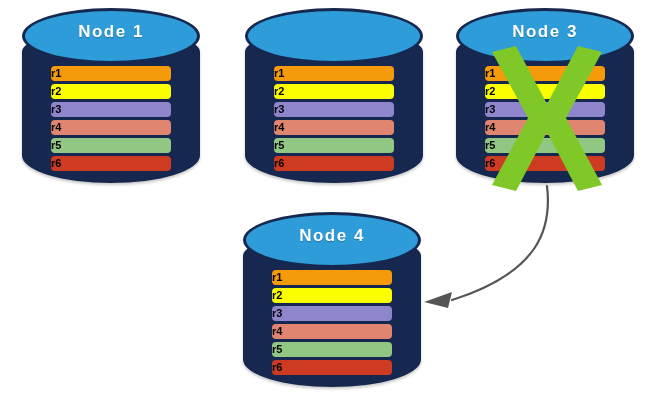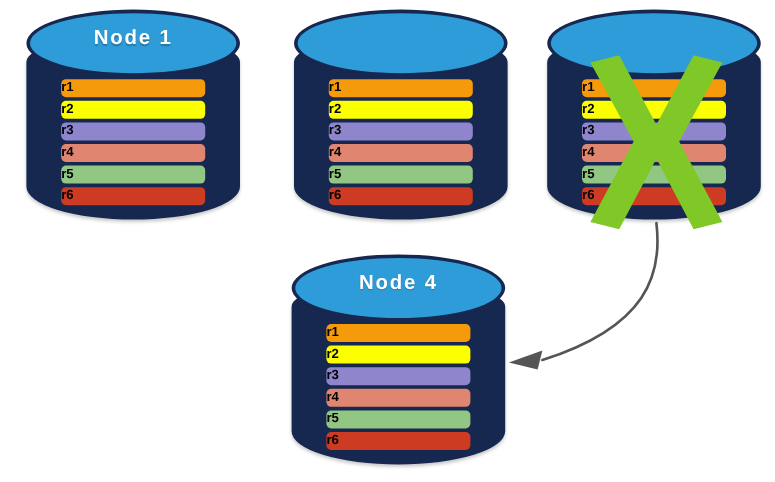--- a/index.html
+++ b/index.html
@@ -130,20 +130,21 @@
       <div class="row-bar" style="background:#8f85cd;">r3</div>
       <div class="row-bar" style="background:#df8570;">r4</div>
       <div class="row-bar" style="background:#92c683;">r5</div>
       <div class="row-bar" style="background:#cd3b22;">r6</div>
     </div>
   </div>
 
   <div class="node" id="node-3" style="left:456px; top:8px;">
     <div class="cyl-body"></div>
     <div class="cyl-top"></div>
+    <div class="node-title">Node 3</div>
     <div class="rows">
       <div class="row-bar" style="background:#f59a0a;">r1</div>
       <div class="row-bar" style="background:#fbff00;">r2</div>
       <div class="row-bar" style="background:#8f85cd;">r3</div>
       <div class="row-bar" style="background:#df8570;">r4</div>
       <div class="row-bar" style="background:#92c683;">r5</div>
       <div class="row-bar" style="background:#cd3b22;">r6</div>
     </div>
 
     <svg class="cross-overlay" viewBox="0 0 122 145">

